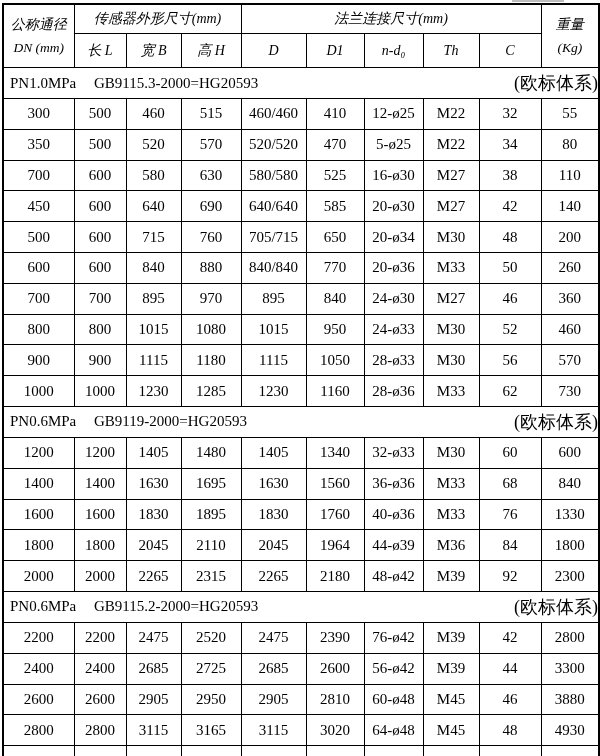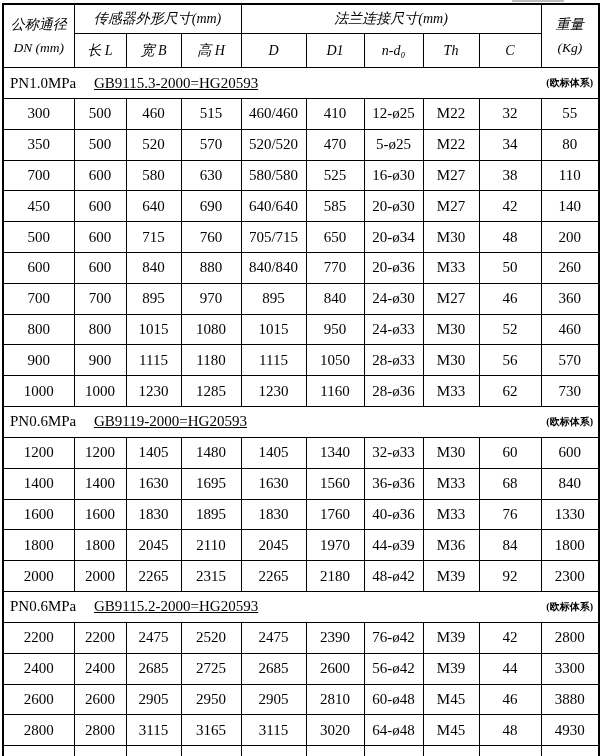--- a/index.html
+++ b/index.html
@@ -60,27 +60,24 @@
   .section-pressure {
     padding-left: 6px;
     width: 84px;
     flex: 0 0 auto;
     font-size: 15px;
   }
   .section-standard {
     flex: 1 1 auto;
     text-align: left;
     font-size: 15px;
-    text-decoration: underline;
   }
   .section-note {
     flex: 0 0 auto;
-    padding-right: 5px;
-    font-size: 10px;
-    font-weight: bold;
+    font-size: 18px;
   }
   tr.data-row td { height: 29.8px; }
 </style>
 </head>
 <body>
 
 <div id="scan-artifact"></div>
 
 <table>
   <colgroup>
@@ -293,21 +290,21 @@
         <td>M33</td>
         <td>76</td>
         <td>1330</td>
       </tr>
       <tr class="data-row">
         <td>1800</td>
         <td>1800</td>
         <td>2045</td>
         <td>2110</td>
         <td>2045</td>
-        <td>1970</td>
+        <td>1964</td>
         <td>44-ø39</td>
         <td>M36</td>
         <td>84</td>
         <td>1800</td>
       </tr>
       <tr class="data-row">
         <td>2000</td>
         <td>2000</td>
         <td>2265</td>
         <td>2315</td>

